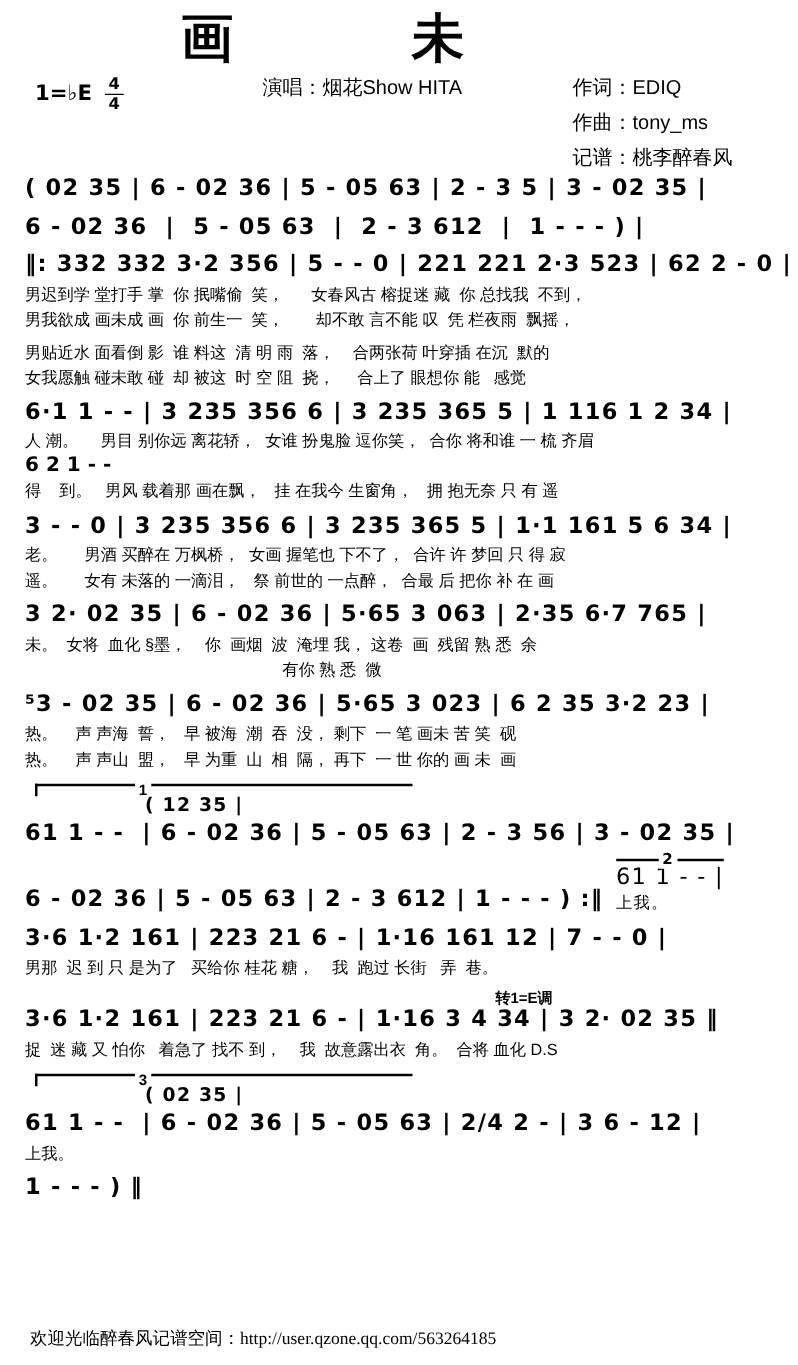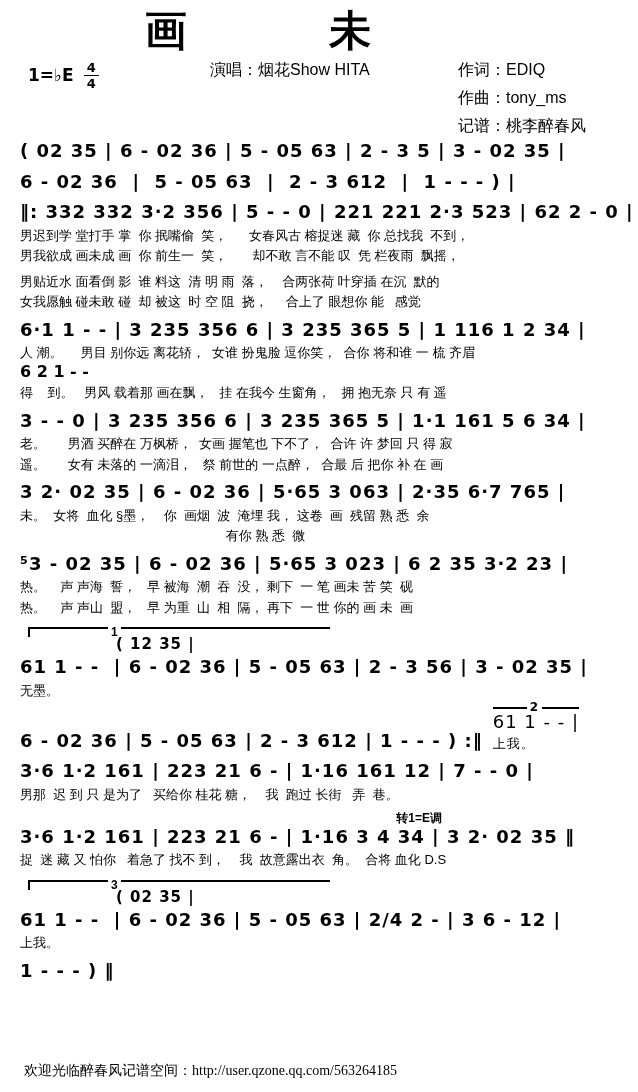--- a/index.html
+++ b/index.html
@@ -97,21 +97,20 @@
         <div class="lyric">热。    声 声山  盟，   早 为重  山  相  隔， 再下  一 世 你的 画 未  画</div>
       </div>
       <div class="system">
         <div class="volta-row">
           <div class="volta-line">
             <span class="volta-num">1</span>
           </div>
           <span class="pickup">( 12 35 |</span>
         </div>
         <div class="notes-line"><span class="notes-main">61 1 - -  | 6 - 02 36 | 5 - 05 63 | 2 - 3 56 | 3 - 02 35 |</span></div>
-        <div class="lyric">无墨。</div>
       </div>
       <div class="system">
         <div class="notes-line"><span class="notes-main">6 - 02 36 | 5 - 05 63 | 2 - 3 612 | 1 - - - ) :‖</span><span class="tail"><div class="tail-bracket"><span class="tail-num">2</span><div class="tail-notes">61 1 - - |</div><div class="tail-lyric">上我。</div></div></span></div>
       </div>
       <div class="system">
         <div class="notes-line"><span class="notes-main">3·6 1·2 161 | 223 21 6 - | 1·16 161 12 | 7 - - 0 |</span></div>
         <div class="lyric">男那  迟 到 只 是为了   买给你 桂花 糖，    我  跑过 长街   弄  巷。</div>
       </div>
       <div class="system">
         <div class="annotation">转1=E调</div>

